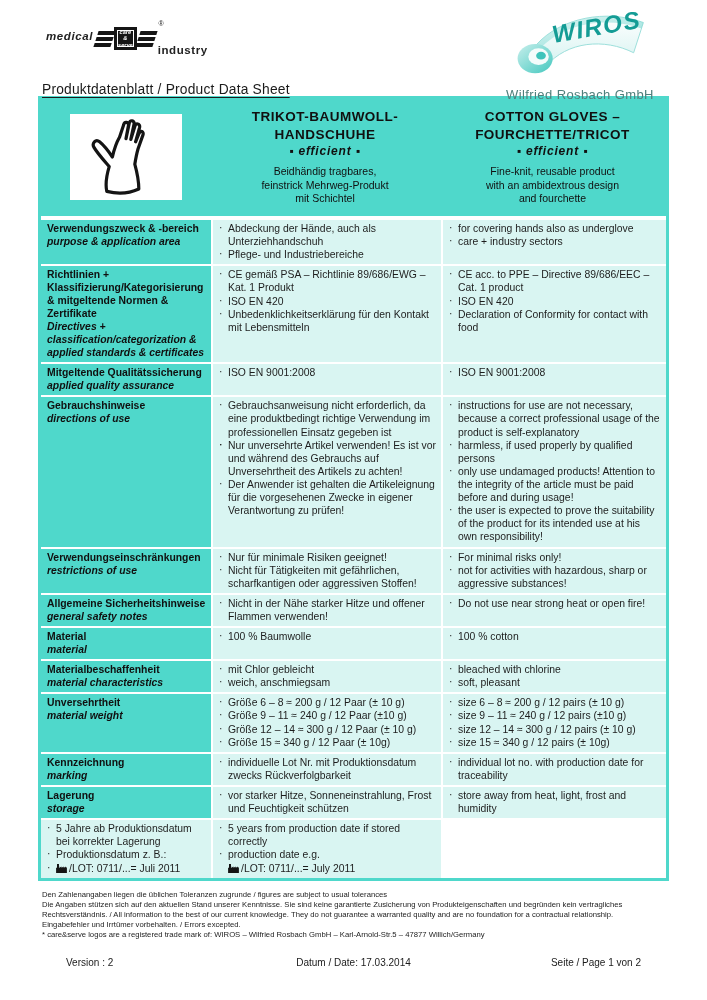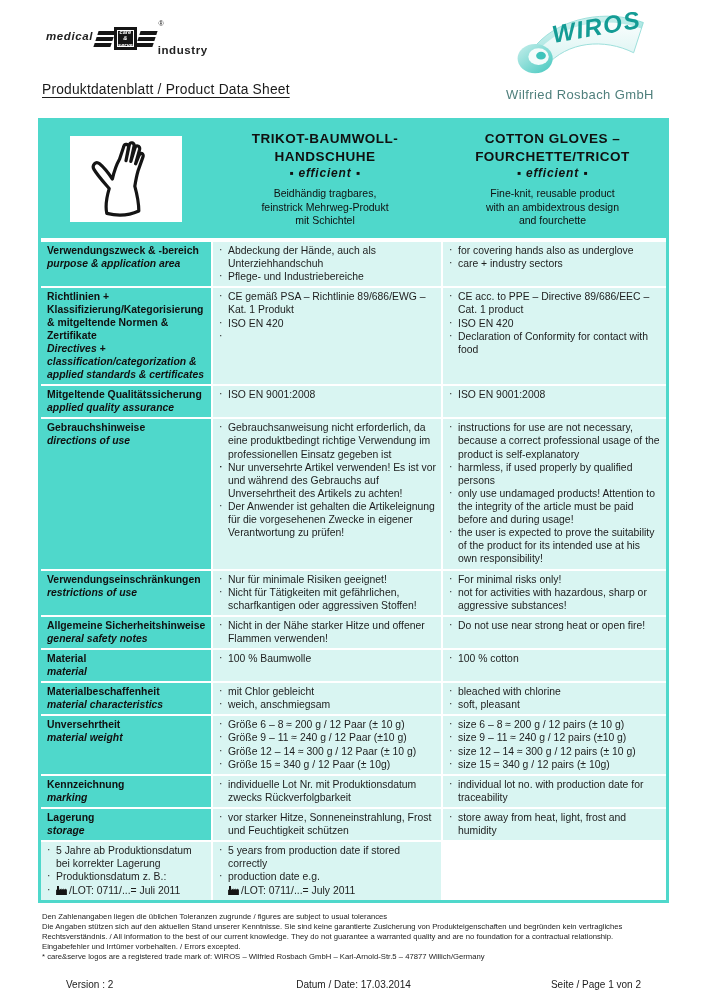--- a/index.html
+++ b/index.html
@@ -8,21 +8,21 @@
     --ink:#1b1b1b;
     --companycol:#4f7f7c;
     --logoteal:#149c95;
   }
   *{box-sizing:border-box;margin:0;padding:0}
   html,body{background:#e9e9e9}
   body{width:707px;height:1000px;margin:0 auto;position:relative;overflow:hidden;
        background:#fff;font-family:"Liberation Sans",sans-serif;color:var(--ink)}
 
   
-  .top{position:relative;height:118px}
+  .top{position:relative;height:96px}
   .csl{position:absolute;left:46px;top:24px;display:flex;align-items:flex-start}
   .csl-medical{font-style:italic;font-weight:bold;font-size:11.5px;letter-spacing:.6px;margin-top:6px;color:#222}
   .csl-mark{position:relative;display:flex;align-items:center;margin:0 3px;padding-top:3px}
   .csl-bars{display:flex;flex-direction:column;gap:2px;transform:skewX(-18deg)}
   .csl-bars i{display:block;width:17px;height:4px;background:#151515}
   .csl-box{background:#151515;color:#fff;font-size:5.6px;font-weight:bold;font-style:italic;
            text-align:center;line-height:1.15;padding:2px 4px;margin:0 1px;
            box-shadow:inset 0 0 0 3px #151515, inset 0 0 0 4px #fff}
   .csl-reg{position:absolute;right:-9px;top:-4px;font-size:7px;color:#222}
   .csl-industry{font-weight:bold;font-size:11.5px;letter-spacing:.6px;margin-top:20px;color:#222}
@@ -162,21 +162,21 @@
         </div>
       </div>
       <div class="row">
         <div class="cell label">
           <div class="lab-de">Richtlinien + Klassifizierung/Kategorisierung &amp; mitgeltende Normen &amp; Zertifikate</div>
           <div class="lab-en">Directives + classification/categorization &amp; applied standards &amp; certificates</div>
         </div>
         <div class="cell content">
           <div class="bi"><span class="b">·</span><span>CE gemäß PSA – Richtlinie 89/686/EWG – Kat. 1 Produkt</span></div>
           <div class="bi"><span class="b">·</span><span>ISO EN 420</span></div>
-          <div class="bi"><span class="b">·</span></div>
+          <div class="bi"><span class="b">·</span><span>Unbedenklichkeitserklärung für den Kontakt mit Lebensmitteln</span></div>
         </div>
         <div class="cell content">
           <div class="bi"><span class="b">·</span><span>CE acc. to PPE – Directive 89/686/EEC – Cat. 1 product</span></div>
           <div class="bi"><span class="b">·</span><span>ISO EN 420</span></div>
           <div class="bi"><span class="b">·</span><span>Declaration of Conformity for contact with food</span></div>
         </div>
       </div>
       <div class="row">
         <div class="cell label">
           <div class="lab-de">Mitgeltende Qualitätssicherung</div>

